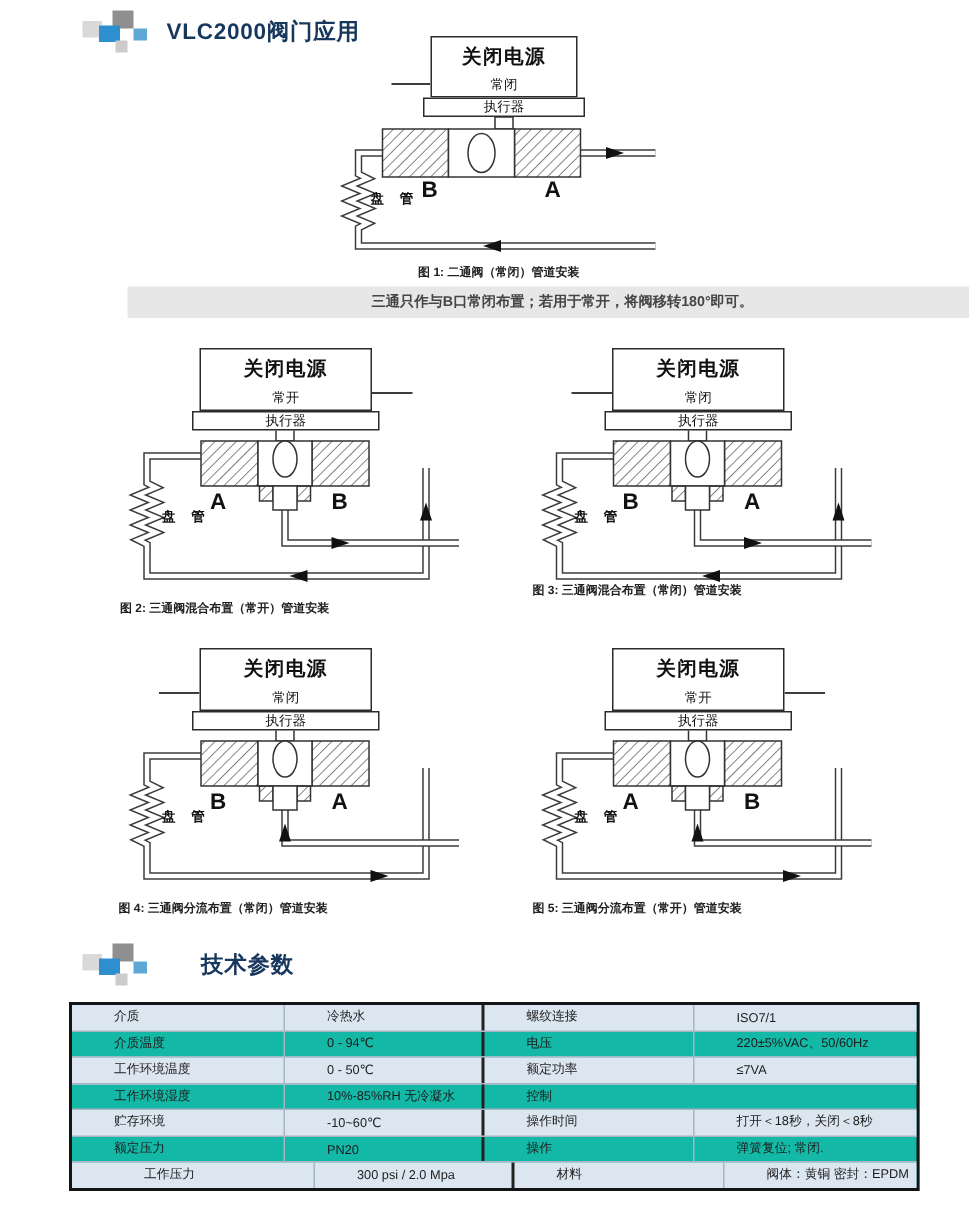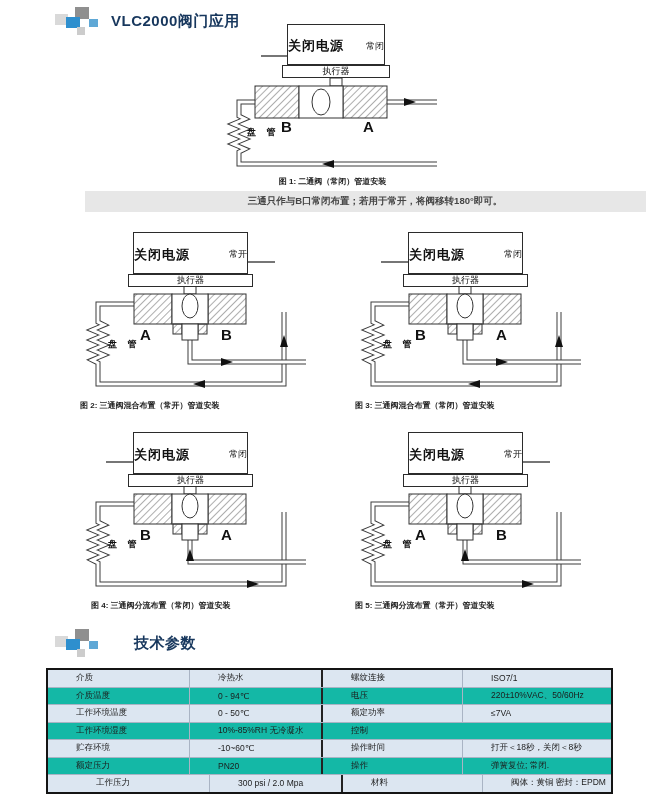--- a/index.html
+++ b/index.html
@@ -15,21 +15,21 @@
   .logo .sq1{left:0;top:8px;width:13px;height:11px;background:#d9d9d9;}
   .logo .sq2{left:20px;top:1px;width:14px;height:12px;background:#8f8f8f;}
   .logo .sq3{left:11px;top:11px;width:14px;height:11px;background:#2e8fce;}
   .logo .sq4{left:34px;top:13px;width:9px;height:8px;background:#5fa8d6;}
   .logo .sq5{left:22px;top:21px;width:8px;height:8px;background:#cccccc;}
   .sec-title{font-size:15px;font-weight:bold;color:#17375d;letter-spacing:.5px;}
 
   .figure{position:absolute;}
   .figure svg{position:absolute;left:0;top:0;}
   .act-box{position:absolute;background:#fff;border:1px solid #2b2b2b;box-sizing:border-box;
-    display:flex;align-items:center;justify-content:space-between;padding:4px 0 1px;}
+    display:flex;flex-direction:column;align-items:center;justify-content:space-between;padding:4px 0 1px;}
   .act-power{font-size:13px;font-weight:bold;color:#111;letter-spacing:1px;}
   .act-state{font-size:9px;color:#111;}
   .act-bar{position:absolute;background:#fff;border:1px solid #2b2b2b;box-sizing:border-box;
     text-align:center;font-size:9px;line-height:11px;color:#111;}
   .port{position:absolute;font-size:15px;font-weight:bold;color:#111;}
   .coil-label{position:absolute;font-size:9px;font-weight:bold;color:#111;letter-spacing:4px;white-space:nowrap;}
   .fig-caption{position:absolute;font-size:8px;font-weight:bold;color:#222;white-space:nowrap;}
   .cap-center{left:0;width:100%;text-align:center;}
 
   .note-bar{position:absolute;left:85px;top:191px;width:580px;height:21px;background:#e7e7e7;
@@ -181,21 +181,21 @@
     <polygon class="arr" points="127,148 115,152 127,156"></polygon>
   </svg>
   <div class="act-box" style="left:55px;top:0;width:115px;height:42px;">
     <span class="act-power">关闭电源</span>
     <span class="act-state">常闭</span>
   </div>
   <div class="act-bar" style="left:50px;top:42px;width:125px;height:13px;">执行器</div>
   <span class="port" style="left:62px;top:94px;">B</span>
   <span class="port" style="left:143px;top:94px;">A</span>
   <span class="coil-label" style="left:30px;top:106px;">盘 管</span>
-  <div class="fig-caption" style="left:2px;top:168px;text-align:right;">图 3: 三通阀混合布置（常闭）管道安装</div>
+  <div class="fig-caption" style="left:2px;top:156px;text-align:right;">图 3: 三通阀混合布置（常闭）管道安装</div>
 </div>
 
 <div class="figure" style="left:78px;top:432px;width:230px;height:180px;">
   <svg width="230" height="168" viewBox="0 0 230 168">
     <defs>
       <pattern id="f4" patternUnits="userSpaceOnUse" width="5" height="5" patternTransform="rotate(45)">
         <line x1="0" y1="0" x2="0" y2="5" stroke="#777" stroke-width="1.2"></line>
       </pattern>
     </defs>
     <line class="ln" x1="28" y1="30" x2="55" y2="30"></line>
@@ -221,21 +221,21 @@
     <polygon class="arr" points="169,148 181,152 169,156"></polygon>
   </svg>
   <div class="act-box" style="left:55px;top:0;width:115px;height:42px;">
     <span class="act-power">关闭电源</span>
     <span class="act-state">常闭</span>
   </div>
   <div class="act-bar" style="left:50px;top:42px;width:125px;height:13px;">执行器</div>
   <span class="port" style="left:62px;top:94px;">B</span>
   <span class="port" style="left:143px;top:94px;">A</span>
   <span class="coil-label" style="left:30px;top:106px;">盘 管</span>
-  <div class="fig-caption" style="left:13px;top:168px;">图 4: 三通阀分流布置（常闭）管道安装</div>
+  <div class="fig-caption" style="left:1px;top:168px;">图 4: 三通阀分流布置（常闭）管道安装</div>
 </div>
 
 <div class="figure" style="left:353px;top:432px;width:230px;height:180px;">
   <svg width="230" height="168" viewBox="0 0 230 168">
     <defs>
       <pattern id="f5" patternUnits="userSpaceOnUse" width="5" height="5" patternTransform="rotate(45)">
         <line x1="0" y1="0" x2="0" y2="5" stroke="#777" stroke-width="1.2"></line>
       </pattern>
     </defs>
     <line class="ln" x1="170" y1="30" x2="197" y2="30"></line>
@@ -286,21 +286,21 @@
   <div class="t-row alt">
     <div class="t-cell">介质</div>
     <div class="t-cell mid">冷热水</div>
     <div class="t-cell">螺纹连接</div>
     <div class="t-cell">ISO7/1</div>
   </div>
   <div class="t-row">
     <div class="t-cell">介质温度</div>
     <div class="t-cell mid">0 - 94℃</div>
     <div class="t-cell">电压</div>
-    <div class="t-cell">220±10%VAC、50/60Hz</div>
+    <div class="t-cell">220±5%VAC、50/60Hz</div>
   </div>
   <div class="t-row alt">
     <div class="t-cell">工作环境温度</div>
     <div class="t-cell mid">0 - 50℃</div>
     <div class="t-cell">额定功率</div>
     <div class="t-cell">≤7VA</div>
   </div>
   <div class="t-row">
     <div class="t-cell">工作环境湿度</div>
     <div class="t-cell mid">10%-85%RH 无冷凝水</div>

